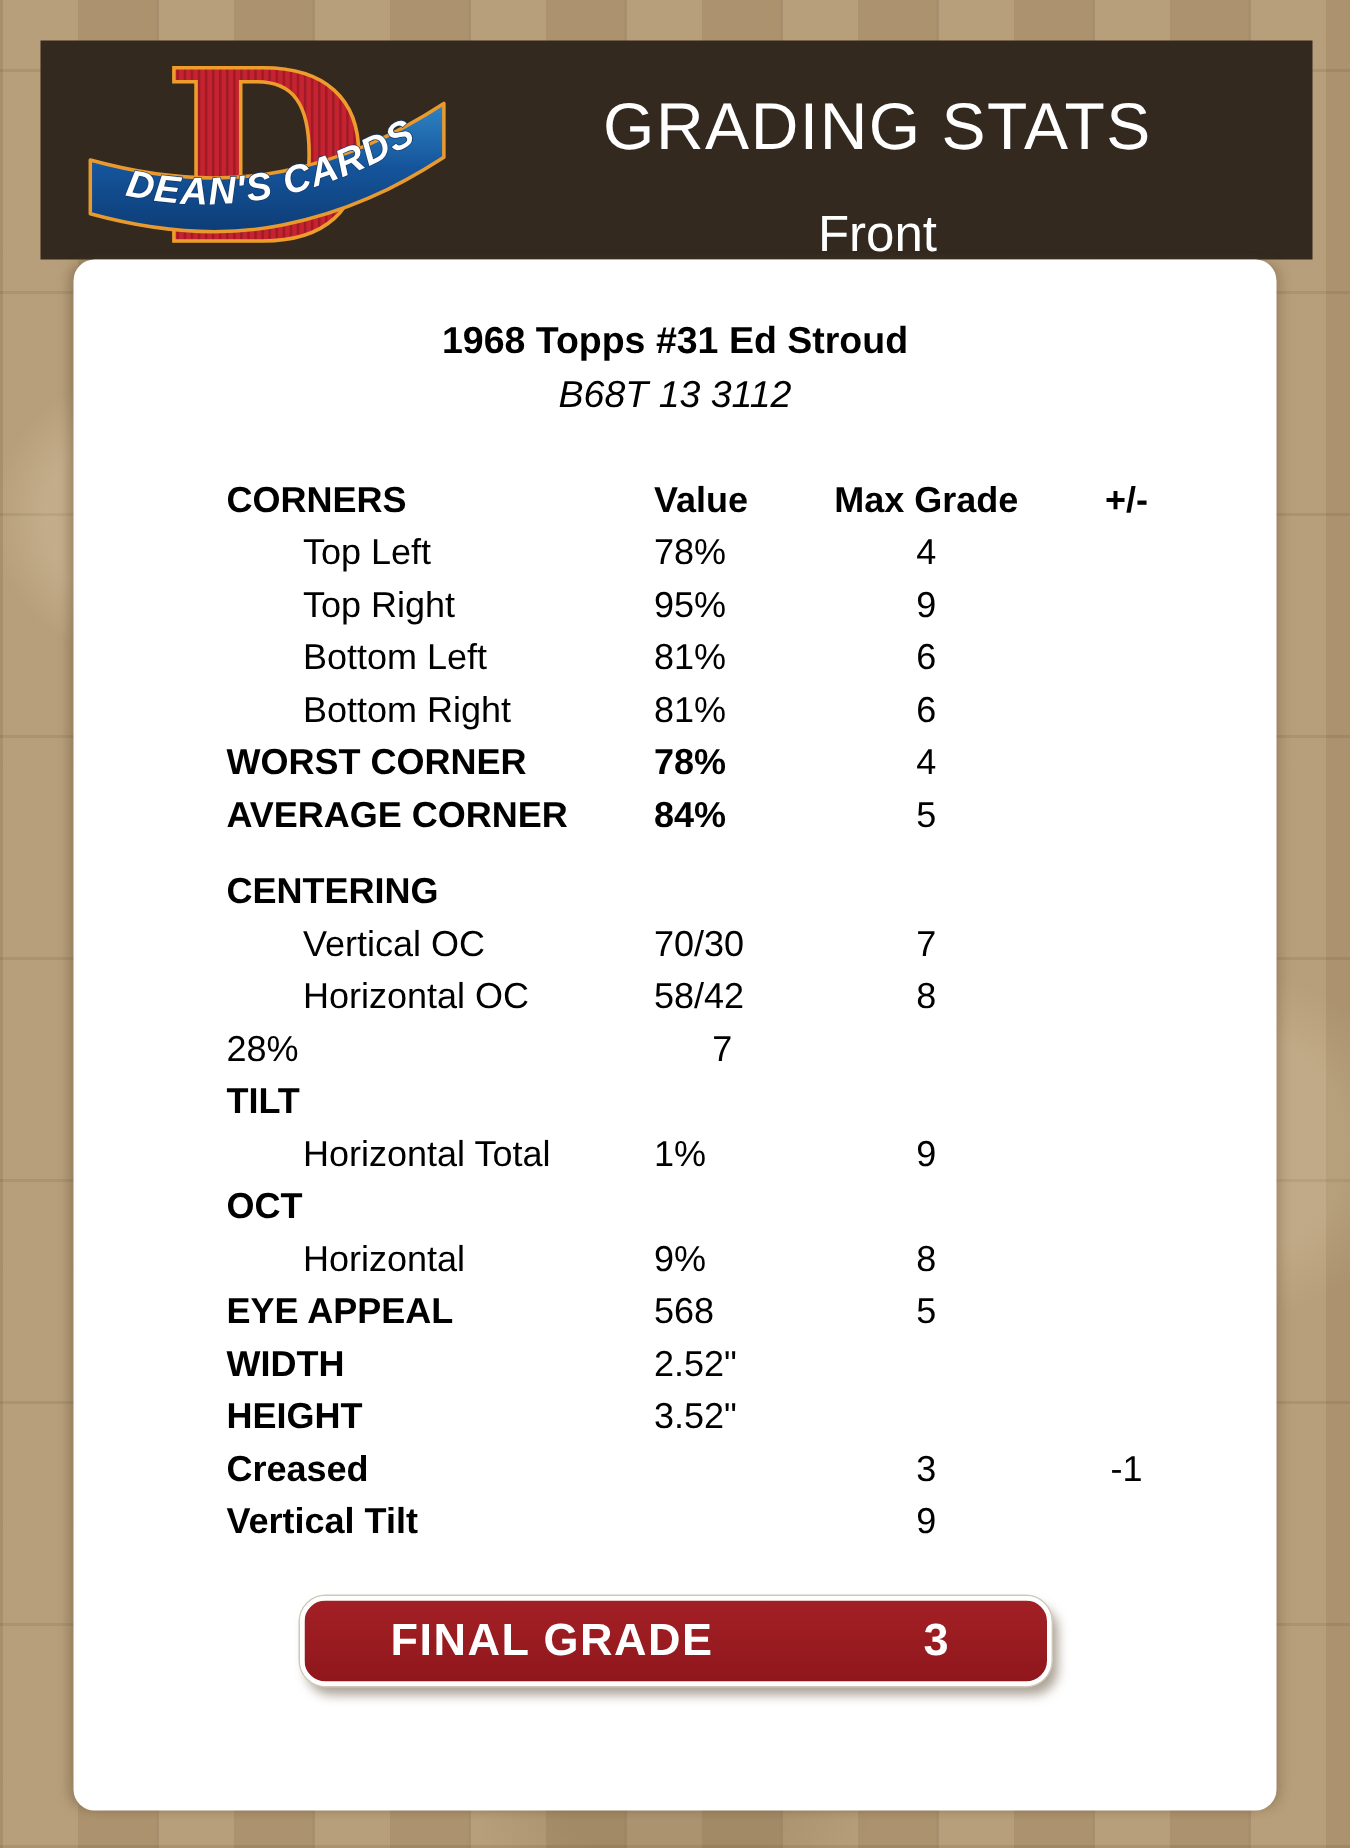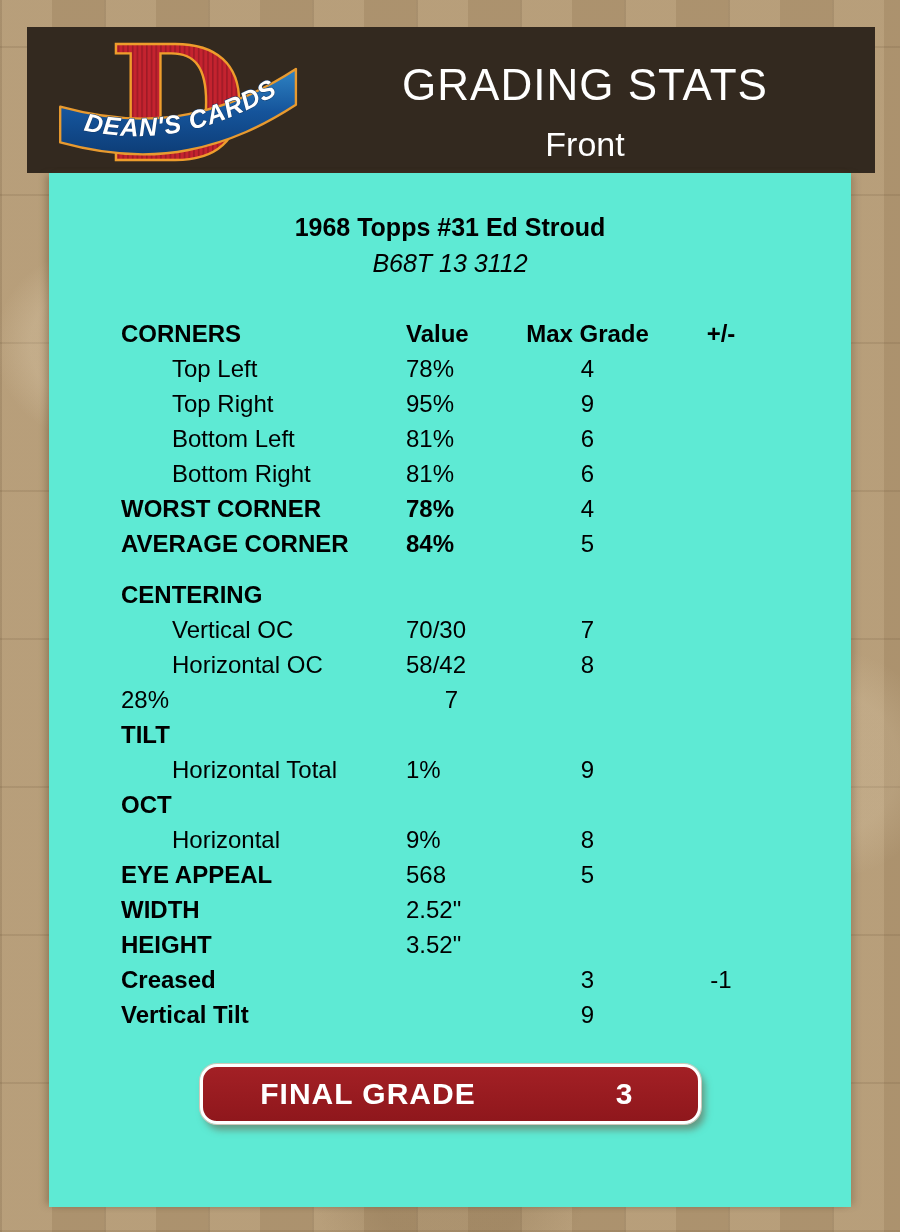--- a/index.html
+++ b/index.html
@@ -19,32 +19,33 @@
 
   .header {
     position: absolute; left: 27px; top: 27px;
     width: 848px; height: 146px;
     background: #33291f;
     display: flex; align-items: flex-start;
   }
   .logo { flex: 0 0 auto; margin: 8px 0 0 22px; width: 260px; height: 132px; }
   .htext { flex: 1; text-align: center; padding-right: 14px; color: #ffffff; }
   .htitle { font-size: 44px; line-height: 50px; margin-top: 33px; letter-spacing: 1px; }
-  .hsub   { font-size: 34px; line-height: 44px; margin-top: 12px; }
+  .hsub   { font-size: 34px; line-height: 44px; margin-top: 24px; }
 
   .panel {
     position: absolute; left: 49px; top: 173px;
     width: 802px; height: 1034px;
-    background: #5eead4;
+    background: #ffffff;
     box-shadow: -5px 0 7px -2px rgba(92,72,48,0.40), 5px 0 7px -2px rgba(92,72,48,0.30);
+    border-radius: 14px;
   }
   .card-title { margin-top: 37px; text-align: center; font-size: 25px; font-weight: bold; line-height: 35px; color: #000; }
   .card-code  { text-align: center; font-size: 25px; line-height: 36px; color: #000; font-style: italic; }
 
-  .stats { margin-top: 35px; margin-left: 72px; width: 643px; font-size: 24px; color: #000; }
+  .stats { margin-top: 35px; margin-left: 102px; width: 643px; font-size: 24px; color: #000; }
   .trow { display: grid; grid-template-columns: 285px 105px 167px 86px; line-height: 35px; }
   .trow.gap { margin-top: 16px; }
   .cell { white-space: nowrap; }
   .cell.label { text-align: left; }
   .cell.label.indent { padding-left: 51px; }
   .cell.value { text-align: left; }
   .cell.max { text-align: center; padding-right: 14px; }
   .cell.pm { text-align: center; }
   .bold { font-weight: bold; }
 

